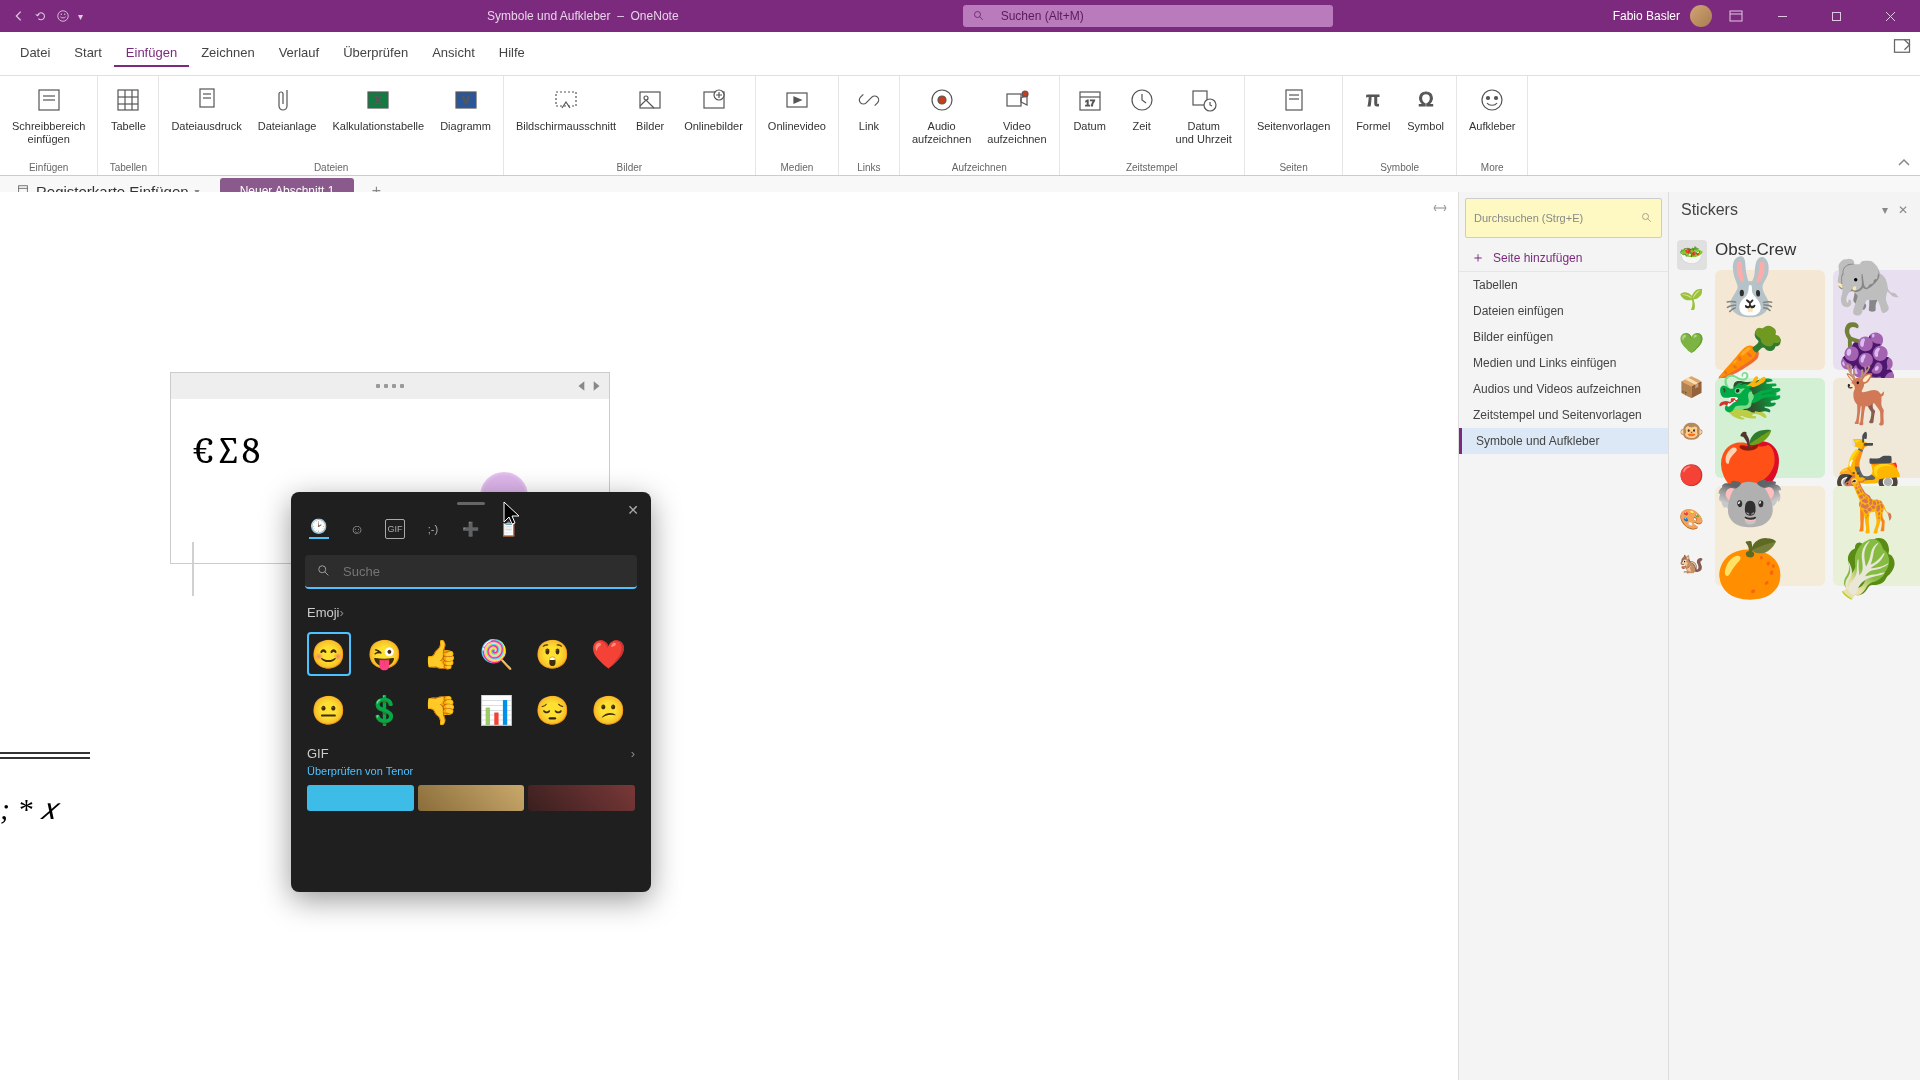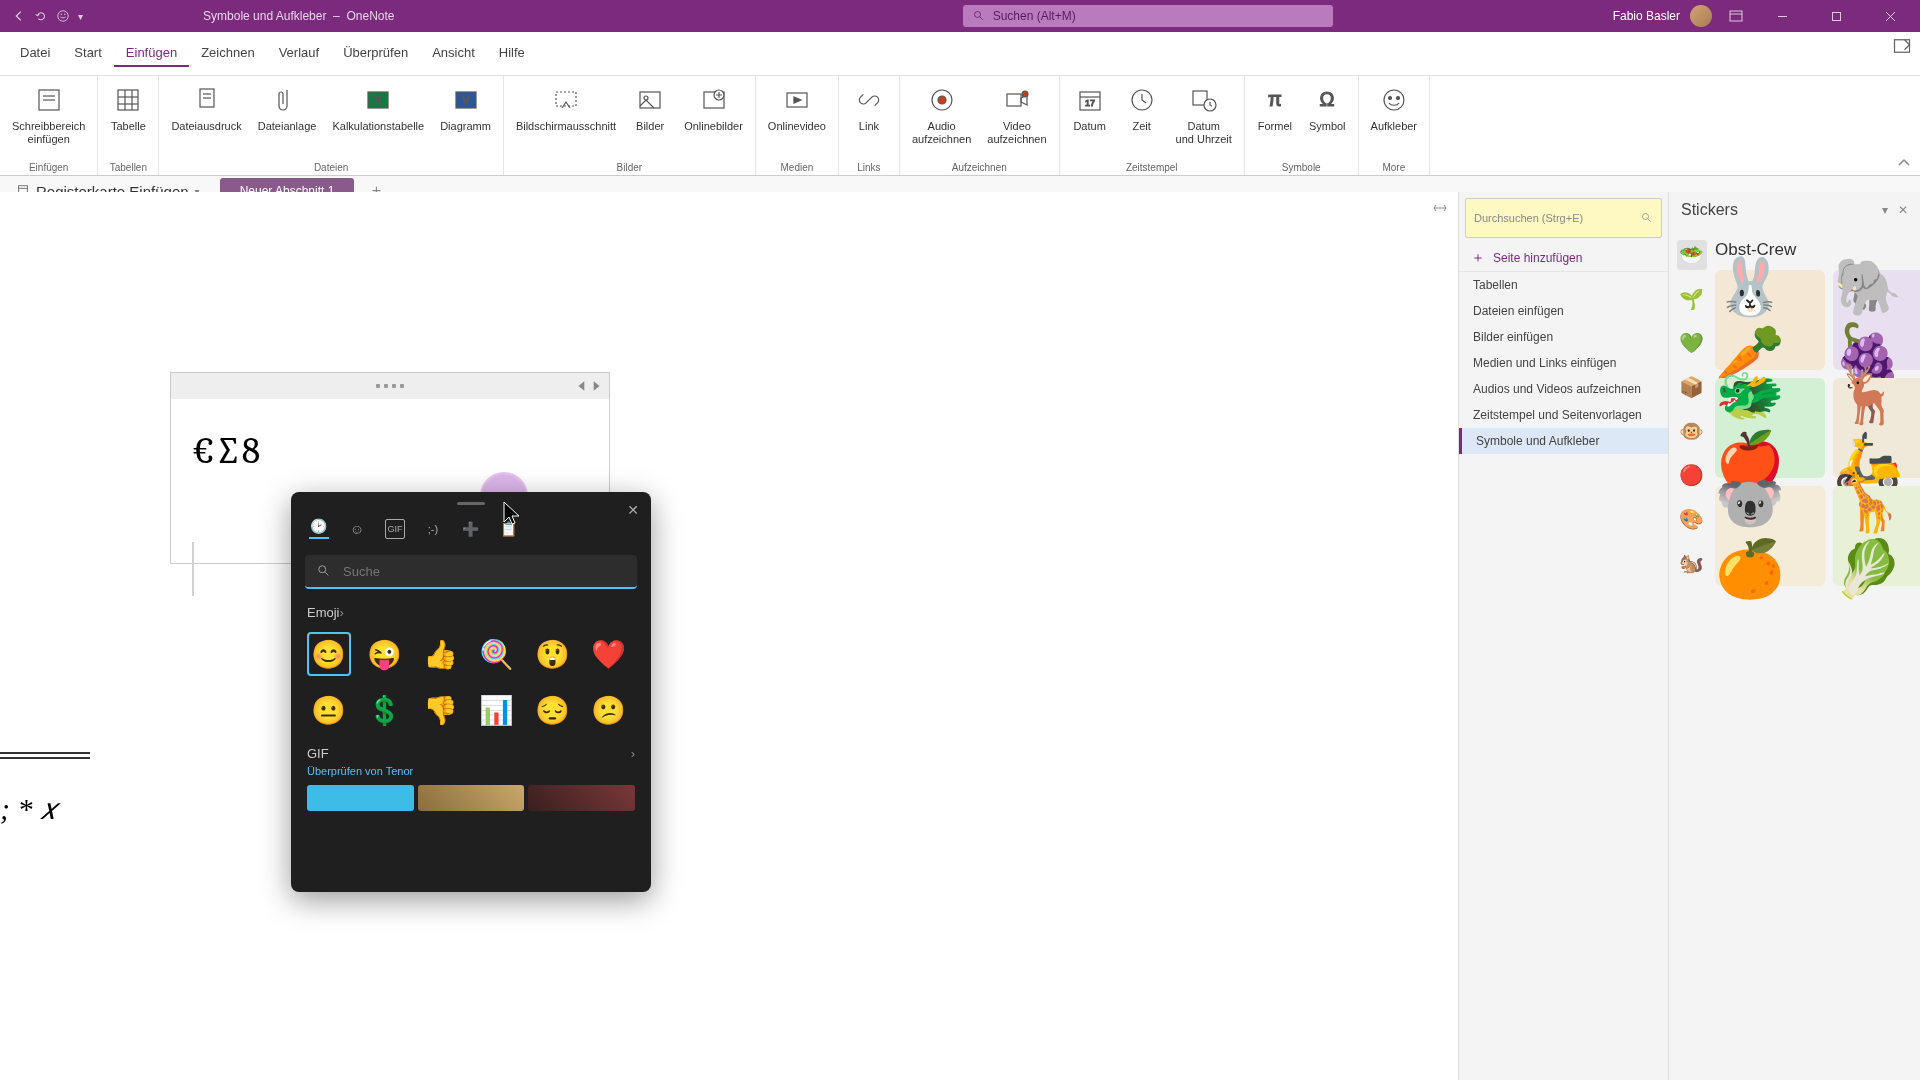--- a/index.html
+++ b/index.html
@@ -1,21 +1,21 @@
 <!DOCTYPE html>
 <html><head>
 <meta charset="utf-8">
 <style>
 *{box-sizing:border-box;margin:0;padding:0;font-family:"Segoe UI",sans-serif}
 body{background:#f3f3f3;overflow:hidden;width:1920px;height:1080px;position:relative}
 .titlebar{height:32px;background:#7b2a7d;display:flex;align-items:center;color:#fff;font-size:12px}
 .titlebar .left{display:flex;align-items:center;gap:8px;padding-left:12px}
 .titlebar .left svg{width:14px;height:14px;fill:#e0c8e0}
-.titlebar .title{flex:1;color:#e8d4e8;padding-left:120px}
-.titlebar .searchbox{width:370px;height:22px;background:#b97bbb;border-radius:3px;display:flex;align-items:center;padding:0 10px;color:#5a1a5c;gap:8px;margin-right:280px}
+.titlebar .title{flex:1;text-align:center;color:#e8d4e8;padding-left:120px}
+.titlebar .searchbox{width:370px;height:22px;background:#b97bbb;border-radius:3px;display:flex;align-items:center;padding:0 10px;color:#5a1a5c;gap:16px;margin-right:280px}
 .titlebar .searchbox svg{width:12px;height:12px;fill:#5a1a5c}
 .titlebar .user{display:flex;align-items:center;gap:10px;padding-right:8px}
 .titlebar .avatar{width:22px;height:22px;border-radius:50%;background:linear-gradient(135deg,#d4a574,#a67c52)}
 .titlebar .winbtn{width:44px;height:32px;display:flex;align-items:center;justify-content:center}
 .titlebar .winbtn svg{width:11px;height:11px;stroke:#e0c8e0;fill:none;stroke-width:1}
 .menubar{height:44px;background:#fff;display:flex;align-items:center;padding:0 8px;font-size:13px;border-bottom:1px solid #e0e0e0;position:relative}
 .menubar .tab{padding:5px 12px;color:#444;cursor:pointer}
 .menubar .tab.active{color:#7b2a7d;border-bottom:2px solid #7b2a7d}
 .menubar .share{position:absolute;right:8px;top:4px;width:20px;height:20px}
 .ribbon{height:100px;background:#fff;display:flex;border-bottom:1px solid #ccc;position:relative}
@@ -342,20 +342,35 @@
           <span>Datum<br>und Uhrzeit</span>
         </div>
       </div>
       <div class="label">Zeitstempel</div>
     </div>
     <div class="ribbon-group">
       <div class="items">
         <div class="ribbon-btn">
           <div class="icon">
             <svg class="ico" viewBox="0 0 28 28">
+              <rect x="6" y="4" width="16" height="20" stroke="#555" fill="none"></rect>
+              <line x1="9" y1="9" x2="19" y2="9" stroke="#555"></line>
+              <line x1="9" y1="13" x2="19" y2="13" stroke="#555"></line>
+            </svg>
+          </div>
+          <span>Seitenvorlagen</span>
+        </div>
+      </div>
+      <div class="label">Seiten</div>
+    </div>
+    <div class="ribbon-group">
+      <div class="items">
+        <div class="ribbon-btn">
+          <div class="icon">
+            <svg class="ico" viewBox="0 0 28 28">
               <text x="14" y="20" font-size="20" fill="#555" text-anchor="middle" font-family="serif">π</text>
             </svg>
           </div>
           <span>Formel</span>
         </div>
         <div class="ribbon-btn">
           <div class="icon">
             <svg class="ico" viewBox="0 0 28 28">
               <text x="14" y="20" font-size="20" fill="#555" text-anchor="middle" font-family="serif">Ω</text>
             </svg>

